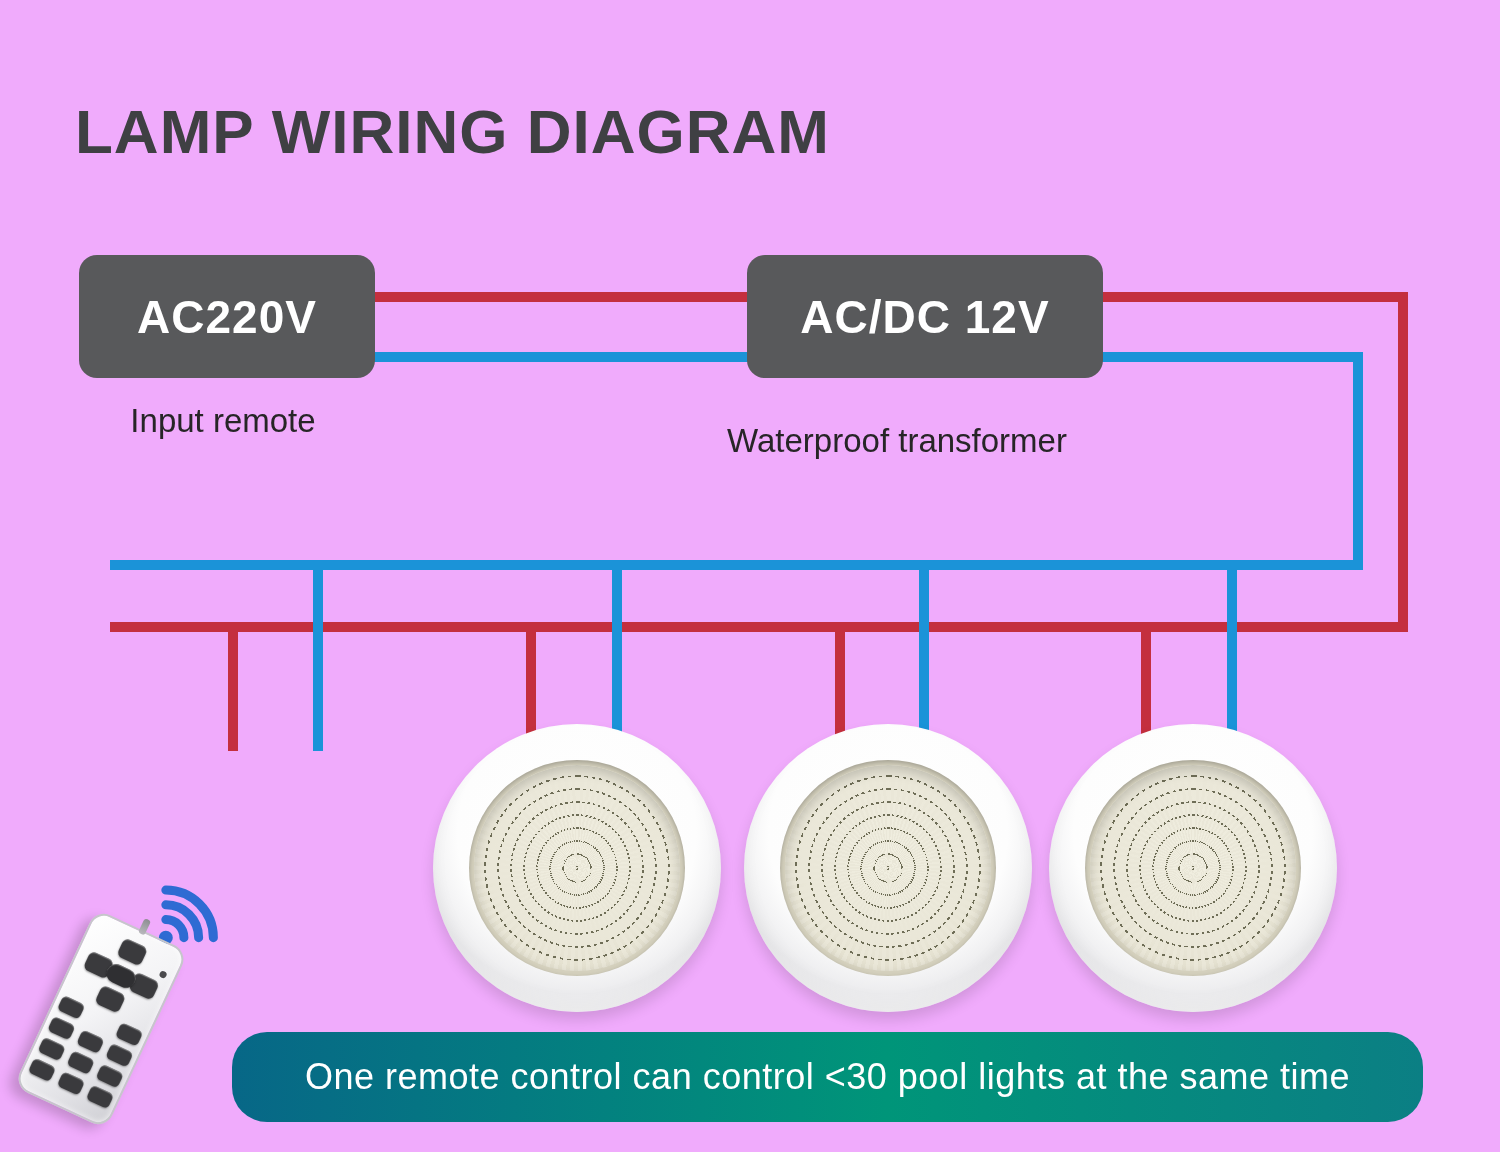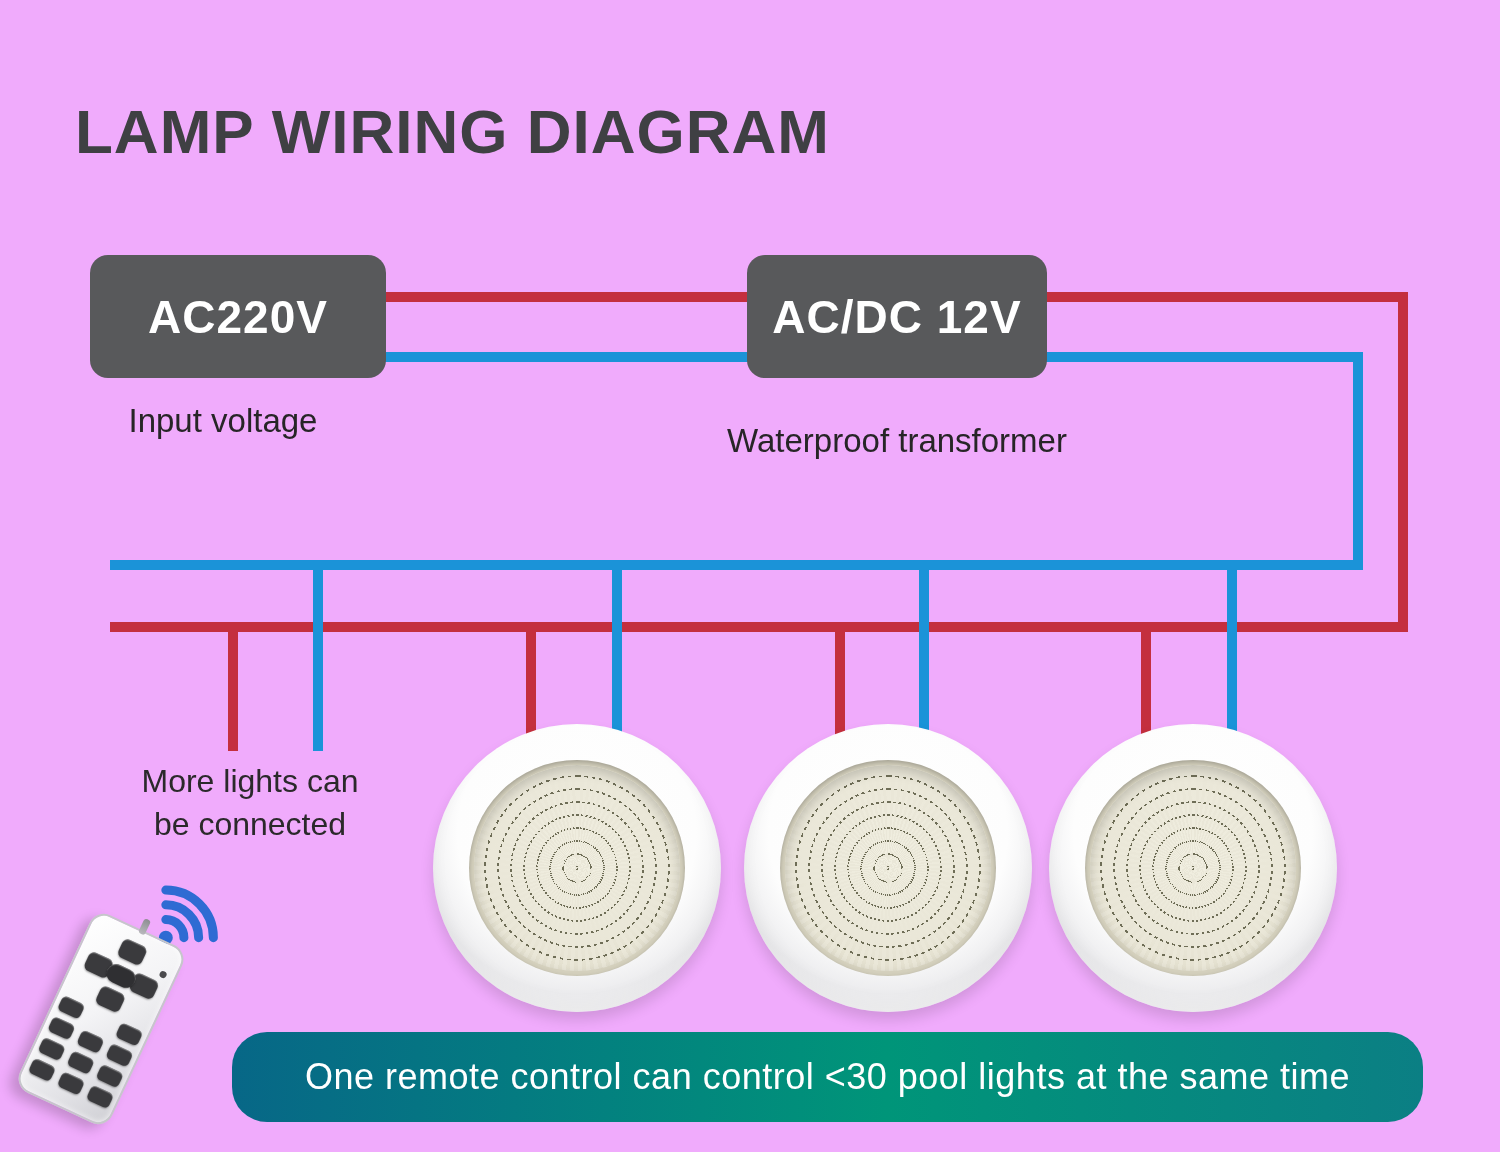--- a/index.html
+++ b/index.html
@@ -11,22 +11,22 @@
   .title{
     position:absolute;left:75px;top:96px;font-size:62px;font-weight:bold;
     color:var(--title-text);letter-spacing:1px;white-space:nowrap;
   }
   
   .gbox{
     position:absolute;top:255px;height:123px;background:var(--box-bg);
     border-radius:18px;display:flex;align-items:center;justify-content:center;z-index:4;
   }
   .gbox .gbox-label{color:var(--box-text);font-size:46px;font-weight:bold;letter-spacing:1px;}
-  #box-input{left:90px;width:296px;justify-content:center;}
-  #box-transformer{left:747px;width:300px;}
+  #box-input{left:79px;width:296px;justify-content:center;}
+  #box-transformer{left:747px;width:356px;}
   .caption{
     position:absolute;top:402px;font-size:33px;color:var(--caption-text);
     text-align:center;white-space:nowrap;
   }
   #caption-input{left:75px;width:296px;}
   #caption-transformer{left:700px;width:394px;margin-top:20px;}
   
   .wire{position:absolute;}
   .wire.red{background:var(--wire-red);z-index:1;}
   .wire.blue{background:var(--wire-blue);z-index:2;}
@@ -117,40 +117,36 @@
   <div class="wire blue" style="left:919px;top:570px;width:10px;height:168px;"></div>
   <div class="wire red" style="left:1141px;top:632px;width:10px;height:106px;"></div>
   <div class="wire blue" style="left:1227px;top:570px;width:10px;height:168px;"></div>
 
   <div class="gbox" id="box-input">
     <span class="gbox-label">AC220V</span>
   </div>
   <div class="gbox" id="box-transformer">
     <span class="gbox-label">AC/DC 12V</span>
   </div>
-  <div class="caption" id="caption-input">Input voltage</div>
+  <div class="caption" id="caption-input">Input remote</div>
   <div class="caption" id="caption-transformer">Waterproof transformer</div>
 
   <div class="pool-light" style="left:433px;">
     <div class="light-gasket"></div>
     <div class="light-face"></div>
   </div>
   <div class="pool-light" style="left:744px;">
     <div class="light-gasket"></div>
     <div class="light-face"></div>
   </div>
   <div class="pool-light" style="left:1049px;">
     <div class="light-gasket"></div>
     <div class="light-face"></div>
   </div>
 
-  <div class="note">
-    <div>More lights can</div>
-    <div>be connected</div>
-  </div>
 
   <div class="remote-wrap">
     <svg class="wifi-icon" viewBox="0 0 100 100">
       <g transform="rotate(45 50 64)" fill="none" stroke="#2e6bd3" stroke-width="11" stroke-linecap="round">
         <path d="M 34.4 69.4 A 22 22 0 0 1 65.6 69.4"></path>
         <path d="M 21.7 56.7 A 40 40 0 0 1 78.3 56.7"></path>
         <path d="M 9 44 A 58 58 0 0 1 91 44"></path>
         <circle cx="50" cy="85" r="8.5" fill="#2e6bd3" stroke="none"></circle>
       </g>
     </svg>

